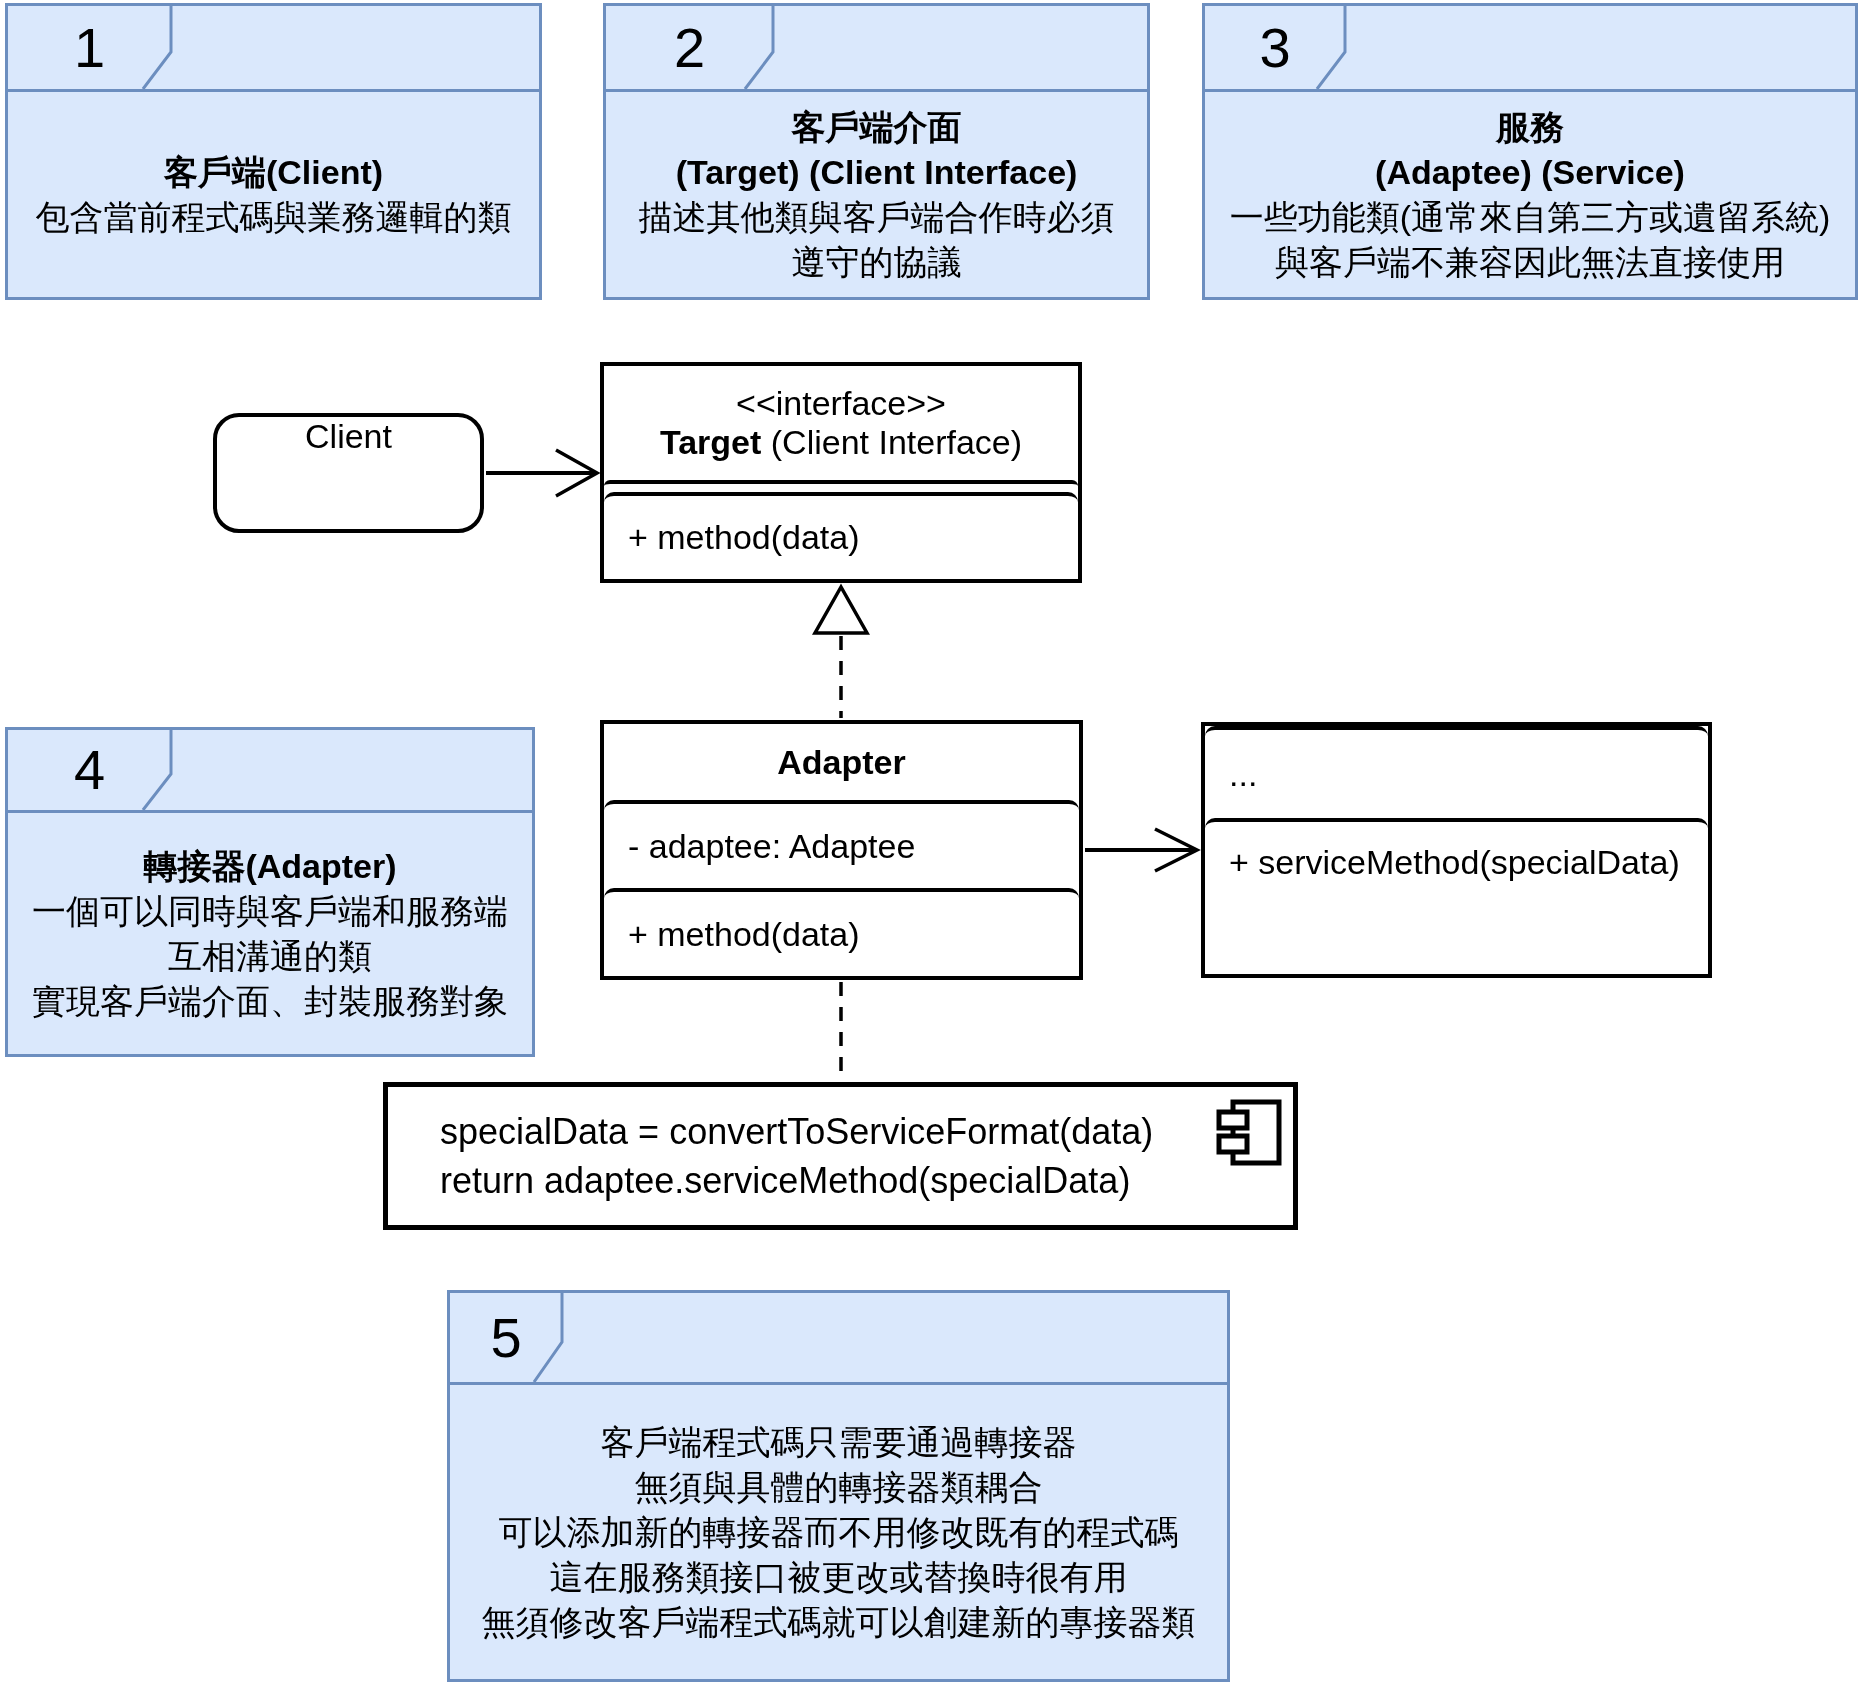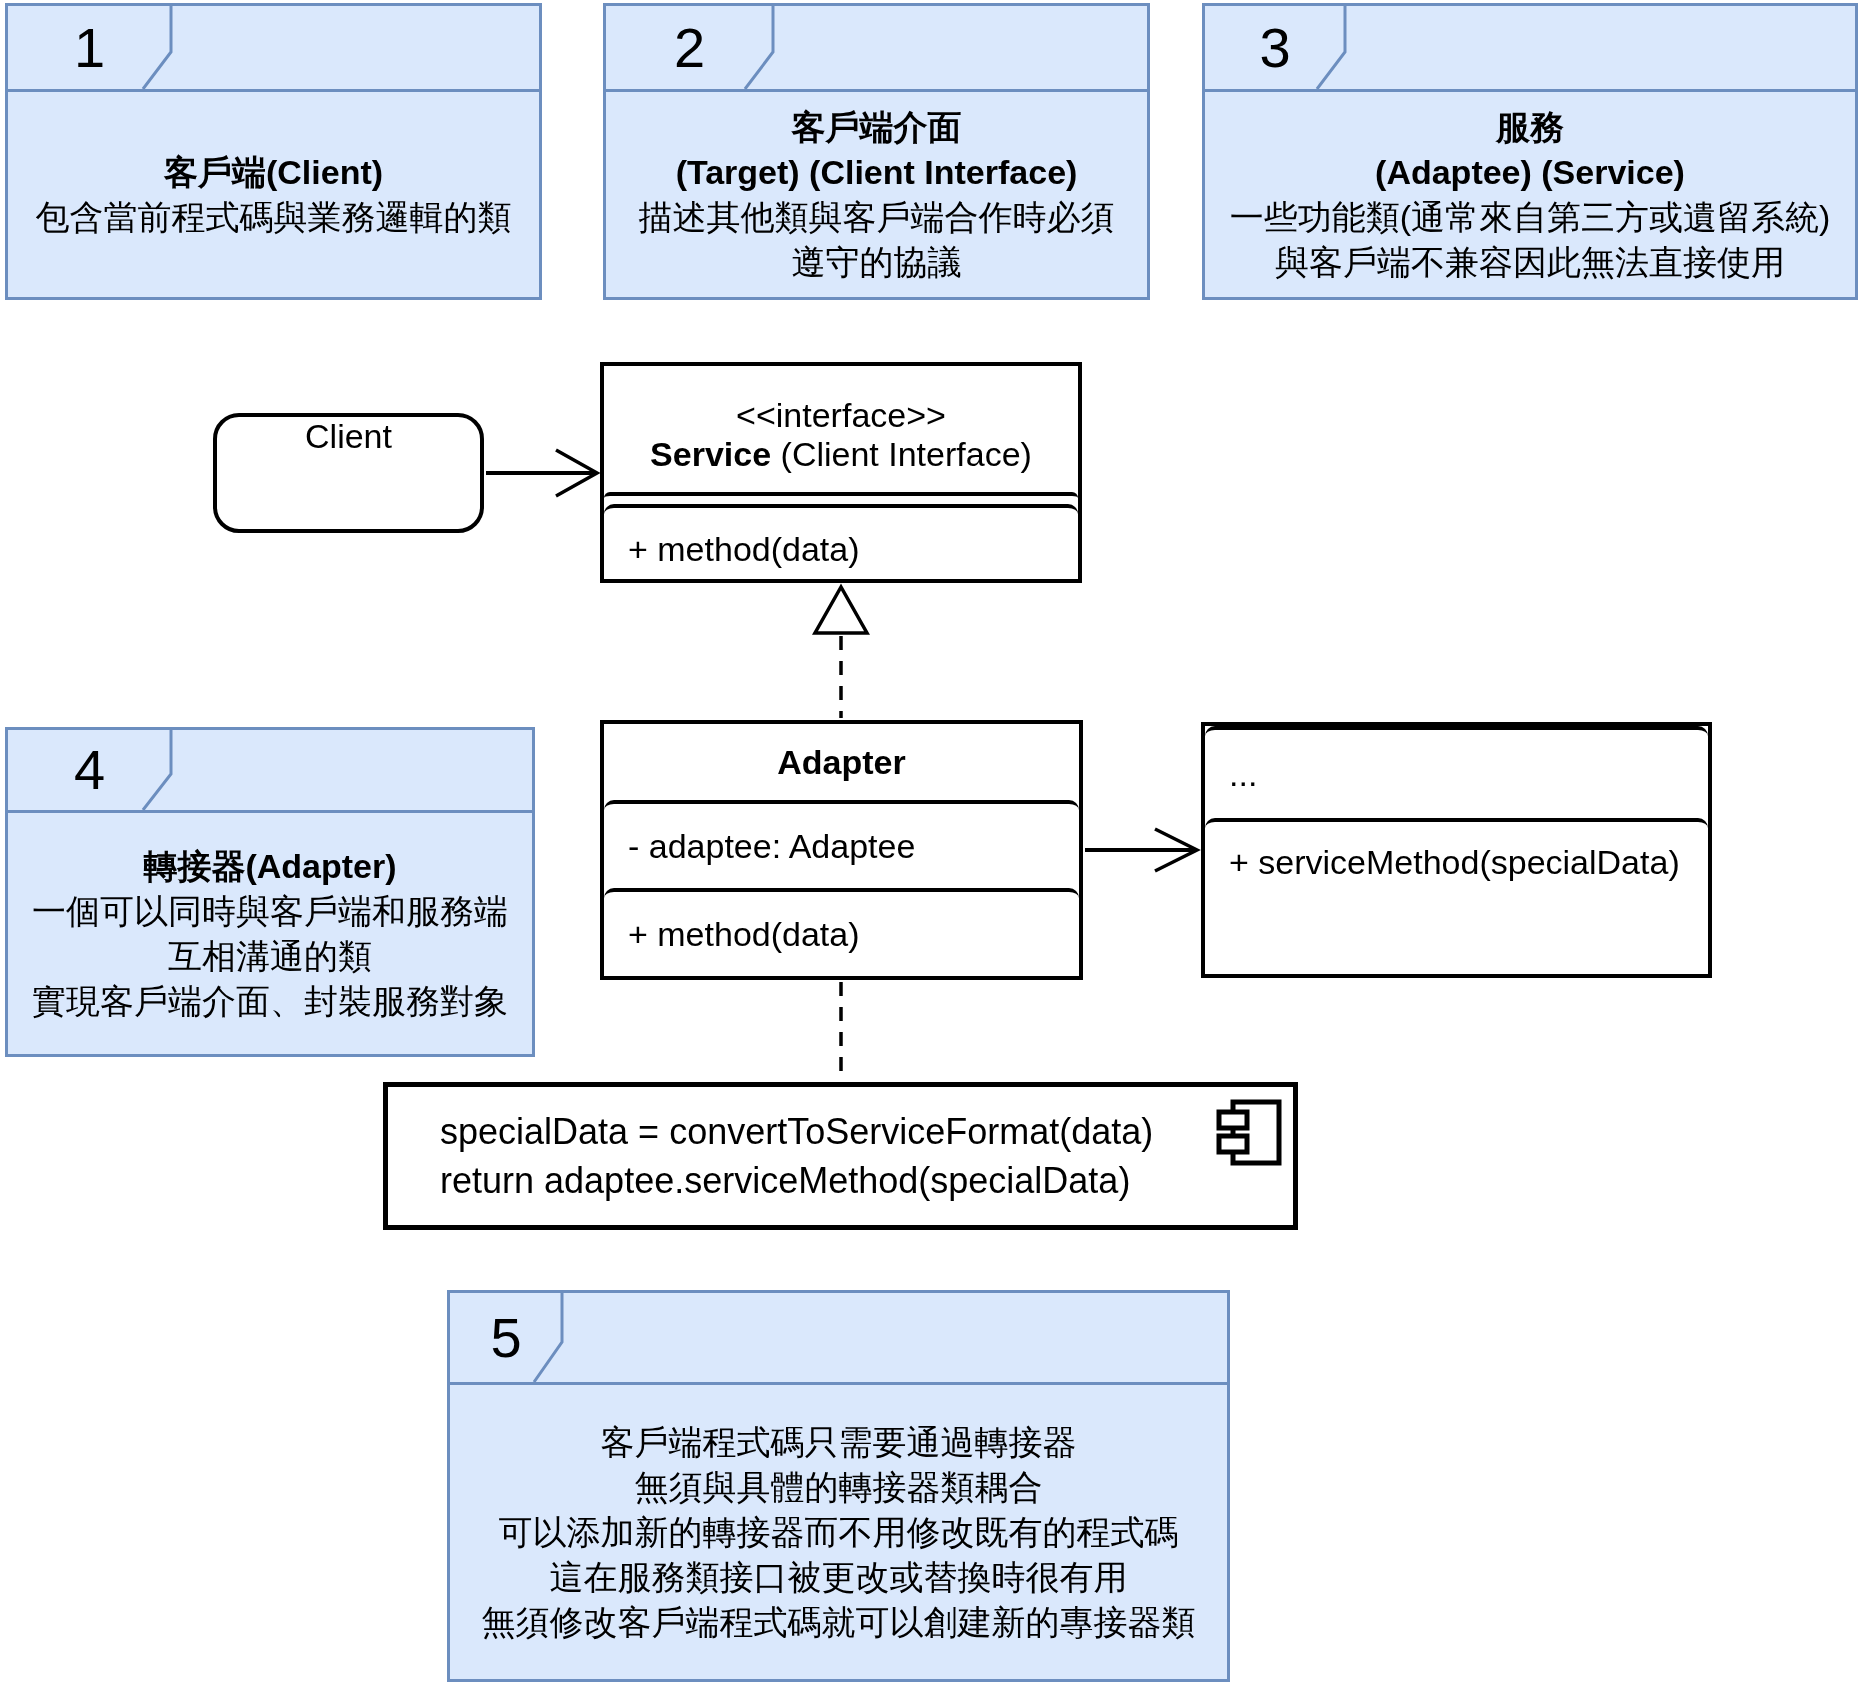--- a/index.html
+++ b/index.html
@@ -120,23 +120,23 @@
       <div>這在服務類接口被更改或替換時很有用</div>
       <div>無須修改客戶端程式碼就可以創建新的專接器類</div>
     </div>
   </div>
 
   <div class="client-box" style="left:213px;top:413px;width:271px;height:120px;">
     <span>Client</span>
   </div>
 
   <div class="uml-box" style="left:600px;top:362px;width:482px;height:221px;">
-    <div class="uml-compartment uml-title" style="height:114px;margin-top:12px;">
+    <div class="uml-compartment uml-title" style="height:114px;">
       <div>&lt;&lt;interface&gt;&gt;</div>
-      <div><span class="b">Service</span><span> (Client Interface)</span></div>
+      <div><span class="b">Target</span><span> (Client Interface)</span></div>
     </div>
     <div class="uml-compartment uml-divider" style="height:12px;"></div>
     <div class="uml-compartment uml-divider uml-member" style="height:87px;">
       <div>+ method(data)</div>
     </div>
   </div>
 
   <div class="uml-box" style="left:600px;top:720px;width:483px;height:260px;">
     <div class="uml-compartment uml-title" style="height:76px;">
       <div class="b">Adapter</div>

